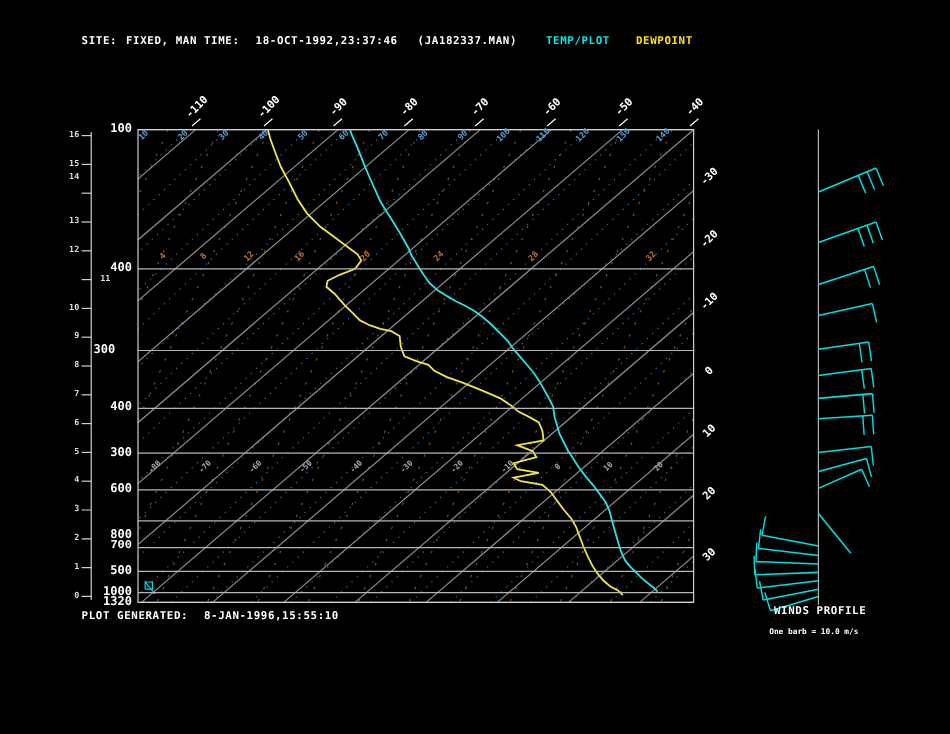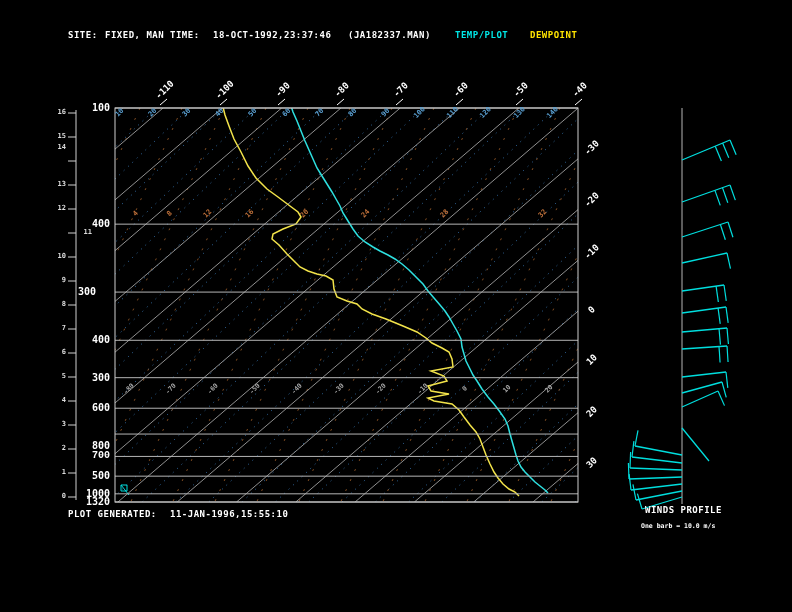--- a/index.html
+++ b/index.html
@@ -190,21 +190,21 @@
 
   <span class="lbl hdr" style="left:68px">SITE:</span>
   <span class="lbl hdr" style="left:105px">FIXED, MAN</span>
   <span class="lbl hdr" style="left:170px">TIME:</span>
   <span class="lbl hdr" style="left:213px">18-OCT-1992,23:37:46</span>
   <span class="lbl hdr" style="left:348px">(JA182337.MAN)</span>
   <span class="lbl hdr cyan" style="left:455px">TEMP/PLOT</span>
   <span class="lbl hdr yellow" style="left:530px">DEWPOINT</span>
 
   <span class="lbl ftr" style="left:68px">PLOT GENERATED:</span>
-  <span class="lbl ftr" style="left:170px">11-JAN-1996,15:55:10</span>
+  <span class="lbl ftr" style="left:170px">8-JAN-1996,15:55:10</span>
 
   <span class="lbl wtitle" style="left:645px;top:506px">WINDS PROFILE</span>
   <span class="lbl wnote" style="left:641px;top:523px">One barb = 10.0 m/s</span>
 
   <div id="gen-labels">
       <span class="lbl plabel" style="left: 84px; top: 103px;">100</span>
       <span class="lbl plabel" style="left: 84px; top: 219.145px;">400</span>
       <span class="lbl plabel" style="left: 70px; top: 287.085px;">300</span>
       <span class="lbl plabel" style="left: 84px; top: 335.29px;">400</span>
       <span class="lbl plabel" style="left: 84px; top: 372.68px;">300</span>

